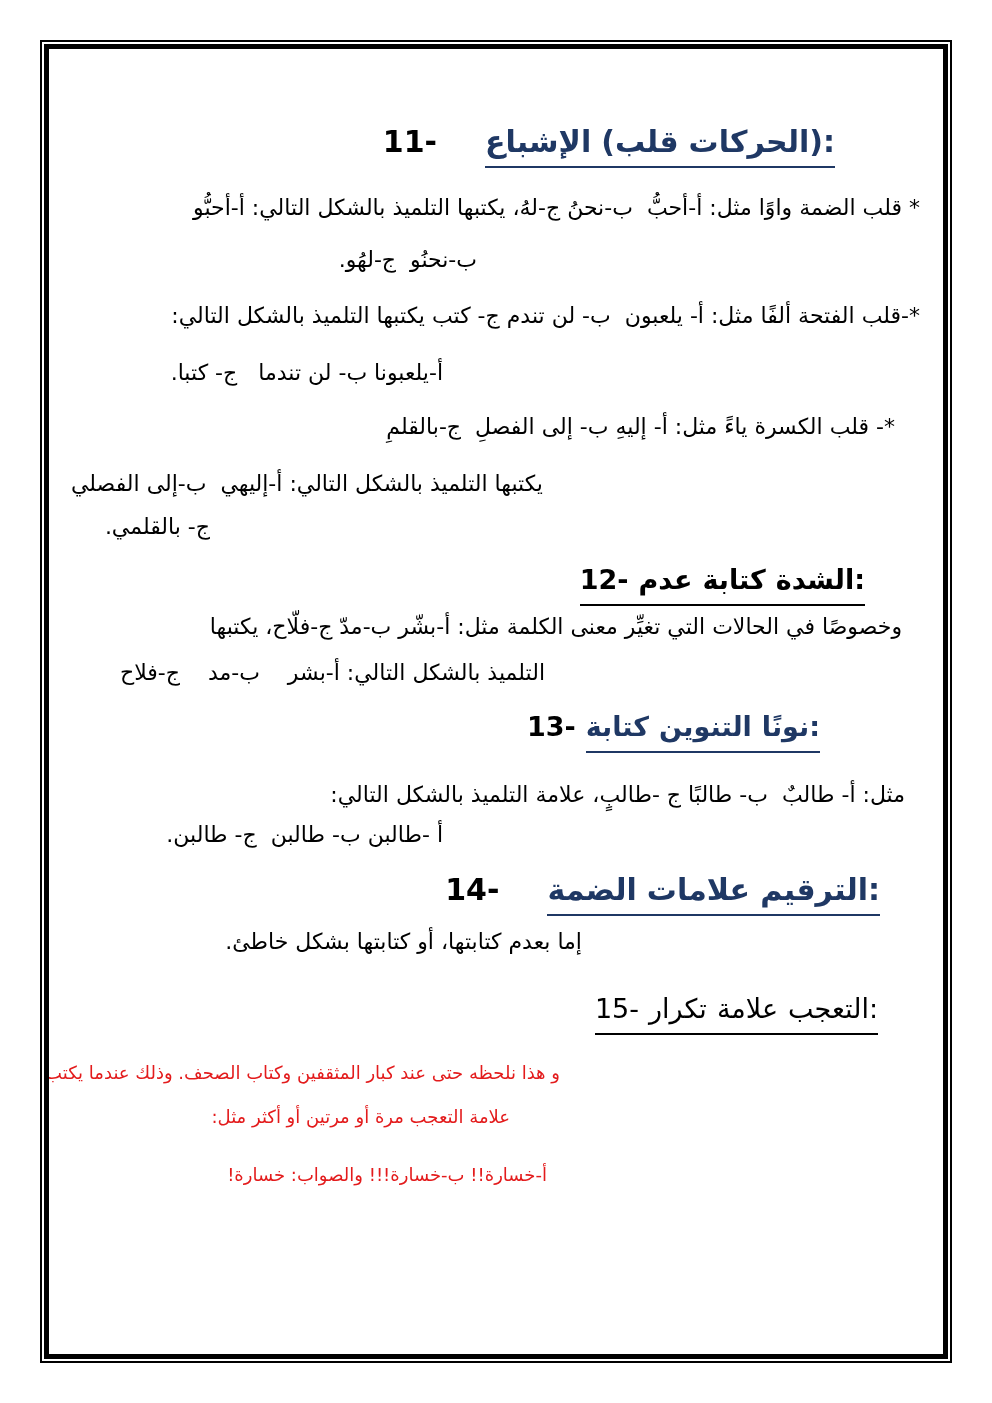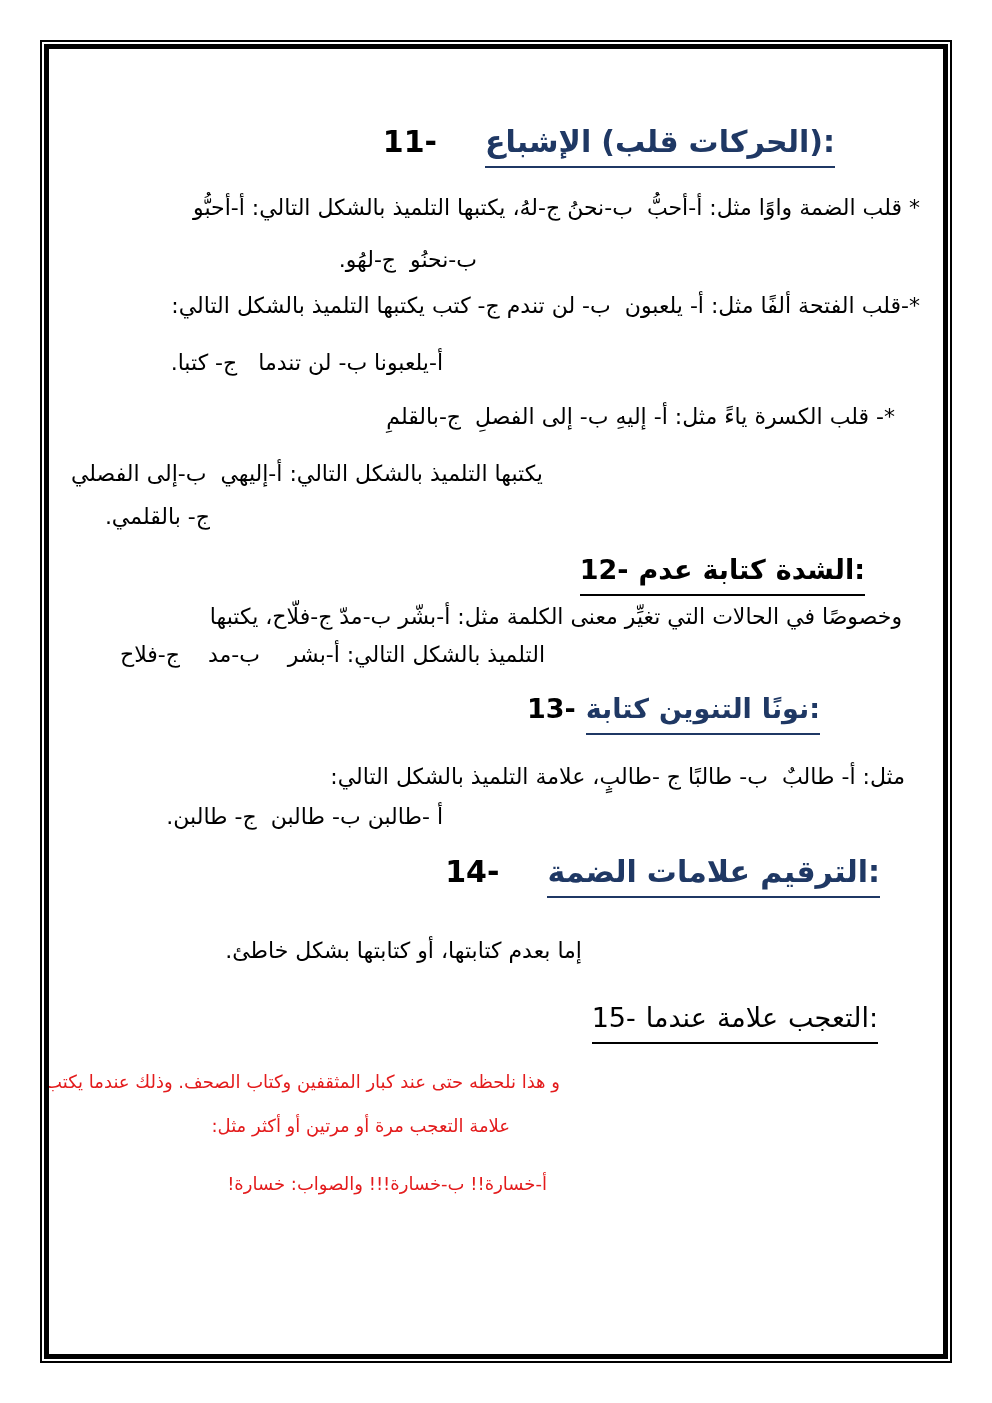--- a/index.html
+++ b/index.html
@@ -54,62 +54,62 @@
     <div class="heading fs30" style="margin-top:71px;padding-right:85px;">
       <span class="h-num">11-</span>
       <span class="h-group h-underline navy">
         <span>الإشباع</span>
         <span>(قلب</span>
         <span>الحركات):</span>
       </span>
     </div>
     <div class="bl" style="margin-top:21px;padding-right:0;">* قلب الضمة واوًا مثل: أ-أحبُّ  ب-نحنُ ج-لهُ، يكتبها التلميذ بالشكل التالي: أ-أحبُّو</div>
     <div class="bl" style="margin-top:14px;padding-right:443px;">ب-نحنُو  ج-لهُو.</div>
-    <div class="bl" style="margin-top:8px;padding-right:0;">*-قلب الفتحة ألفًا مثل: أ- يلعبون  ب- لن تندم ج- كتب يكتبها التلميذ بالشكل التالي:</div>
+    <div class="bl" style="margin-top:18px;padding-right:0;">*-قلب الفتحة ألفًا مثل: أ- يلعبون  ب- لن تندم ج- كتب يكتبها التلميذ بالشكل التالي:</div>
     <div class="bl" style="margin-top:19px;padding-right:477px;">أ-يلعبونا ب- لن تندما   ج- كتبا.</div>
     <div class="bl" style="margin-top:16px;padding-right:25px;">*- قلب الكسرة ياءً مثل: أ- إليهِ ب- إلى الفصلِ  ج-بالقلمِ</div>
     <div class="bl" style="margin-top:19px;padding-right:377px;">يكتبها التلميذ بالشكل التالي: أ-إليهي  ب-إلى الفصلي</div>
     <div class="bl" style="margin-top:5px;padding-right:710px;">ج- بالقلمي.</div>
 
     <div class="heading fs27" style="margin-top:12px;padding-right:55px;justify-content:flex-end;">
       <span class="h-group h-underline">
         <span class="h-num">12-</span>
         <span>عدم</span>
         <span>كتابة</span>
         <span>الشدة:</span>
       </span>
     </div>
     <div class="bl" style="margin-top:2px;padding-right:18px;">وخصوصًا في الحالات التي تغيِّر معنى الكلمة مثل: أ-بشّر ب-مدّ ج-فلّاح، يكتبها</div>
-    <div class="bl" style="margin-top:0;padding-right:375px;">التلميذ بالشكل التالي: أ-بشر    ب-مد    ج-فلاح</div>
+    <div class="bl" style="margin-top:8px;padding-right:375px;">التلميذ بالشكل التالي: أ-بشر    ب-مد    ج-فلاح</div>
 
     <div class="heading fs27" style="margin-top:13px;padding-right:100px;">
       <span class="h-num">13-</span>
       <span class="h-group h-underline navy">
         <span>كتابة</span>
         <span>التنوين</span>
         <span>نونًا:</span>
       </span>
     </div>
     <div class="bl" style="margin-top:23px;padding-right:15px;">مثل: أ- طالبٌ  ب- طالبًا ج -طالبٍ، علامة التلميذ بالشكل التالي:</div>
     <div class="bl" style="margin-top:2px;padding-right:477px;">أ -طالبن ب- طالبن  ج- طالبن.</div>
 
     <div class="heading fs30" style="margin-top:14px;padding-right:40px;">
       <span class="h-num">14-</span>
       <span class="h-group h-underline navy">
         <span>الضمة</span>
         <span>علامات</span>
         <span>الترقيم:</span>
       </span>
     </div>
-    <div class="bl" style="margin-top:34px;padding-right:338px;text-align:right;">إما بعدم كتابتها، أو كتابتها بشكل خاطئ.</div>
+    <div class="bl" style="margin-top:7px;padding-right:338px;text-align:right;">إما بعدم كتابتها، أو كتابتها بشكل خاطئ.</div>
 
     <div class="heading fs27 w400" style="margin-top:26px;padding-right:42px;">
       <span class="h-group h-underline">
         <span class="h-num">15-</span>
-        <span>عندما</span>
+        <span>تكرار</span>
         <span>علامة</span>
         <span>التعجب:</span>
       </span>
     </div>
     <div class="bl red" style="margin-top:19px;padding-right:360px;">و هذا نلحظه حتى عند كبار المثقفين وكتاب الصحف. وذلك عندما يكتب ويكرر</div>
     <div class="bl red" style="margin-top:6px;padding-right:410px;">علامة التعجب مرة أو مرتين أو أكثر مثل:</div>
     <div class="bl red" style="margin-top:20px;padding-right:373px;">أ-خسارة!! ب-خسارة!!! والصواب: خسارة!</div>
 
   </div>
 </div>

